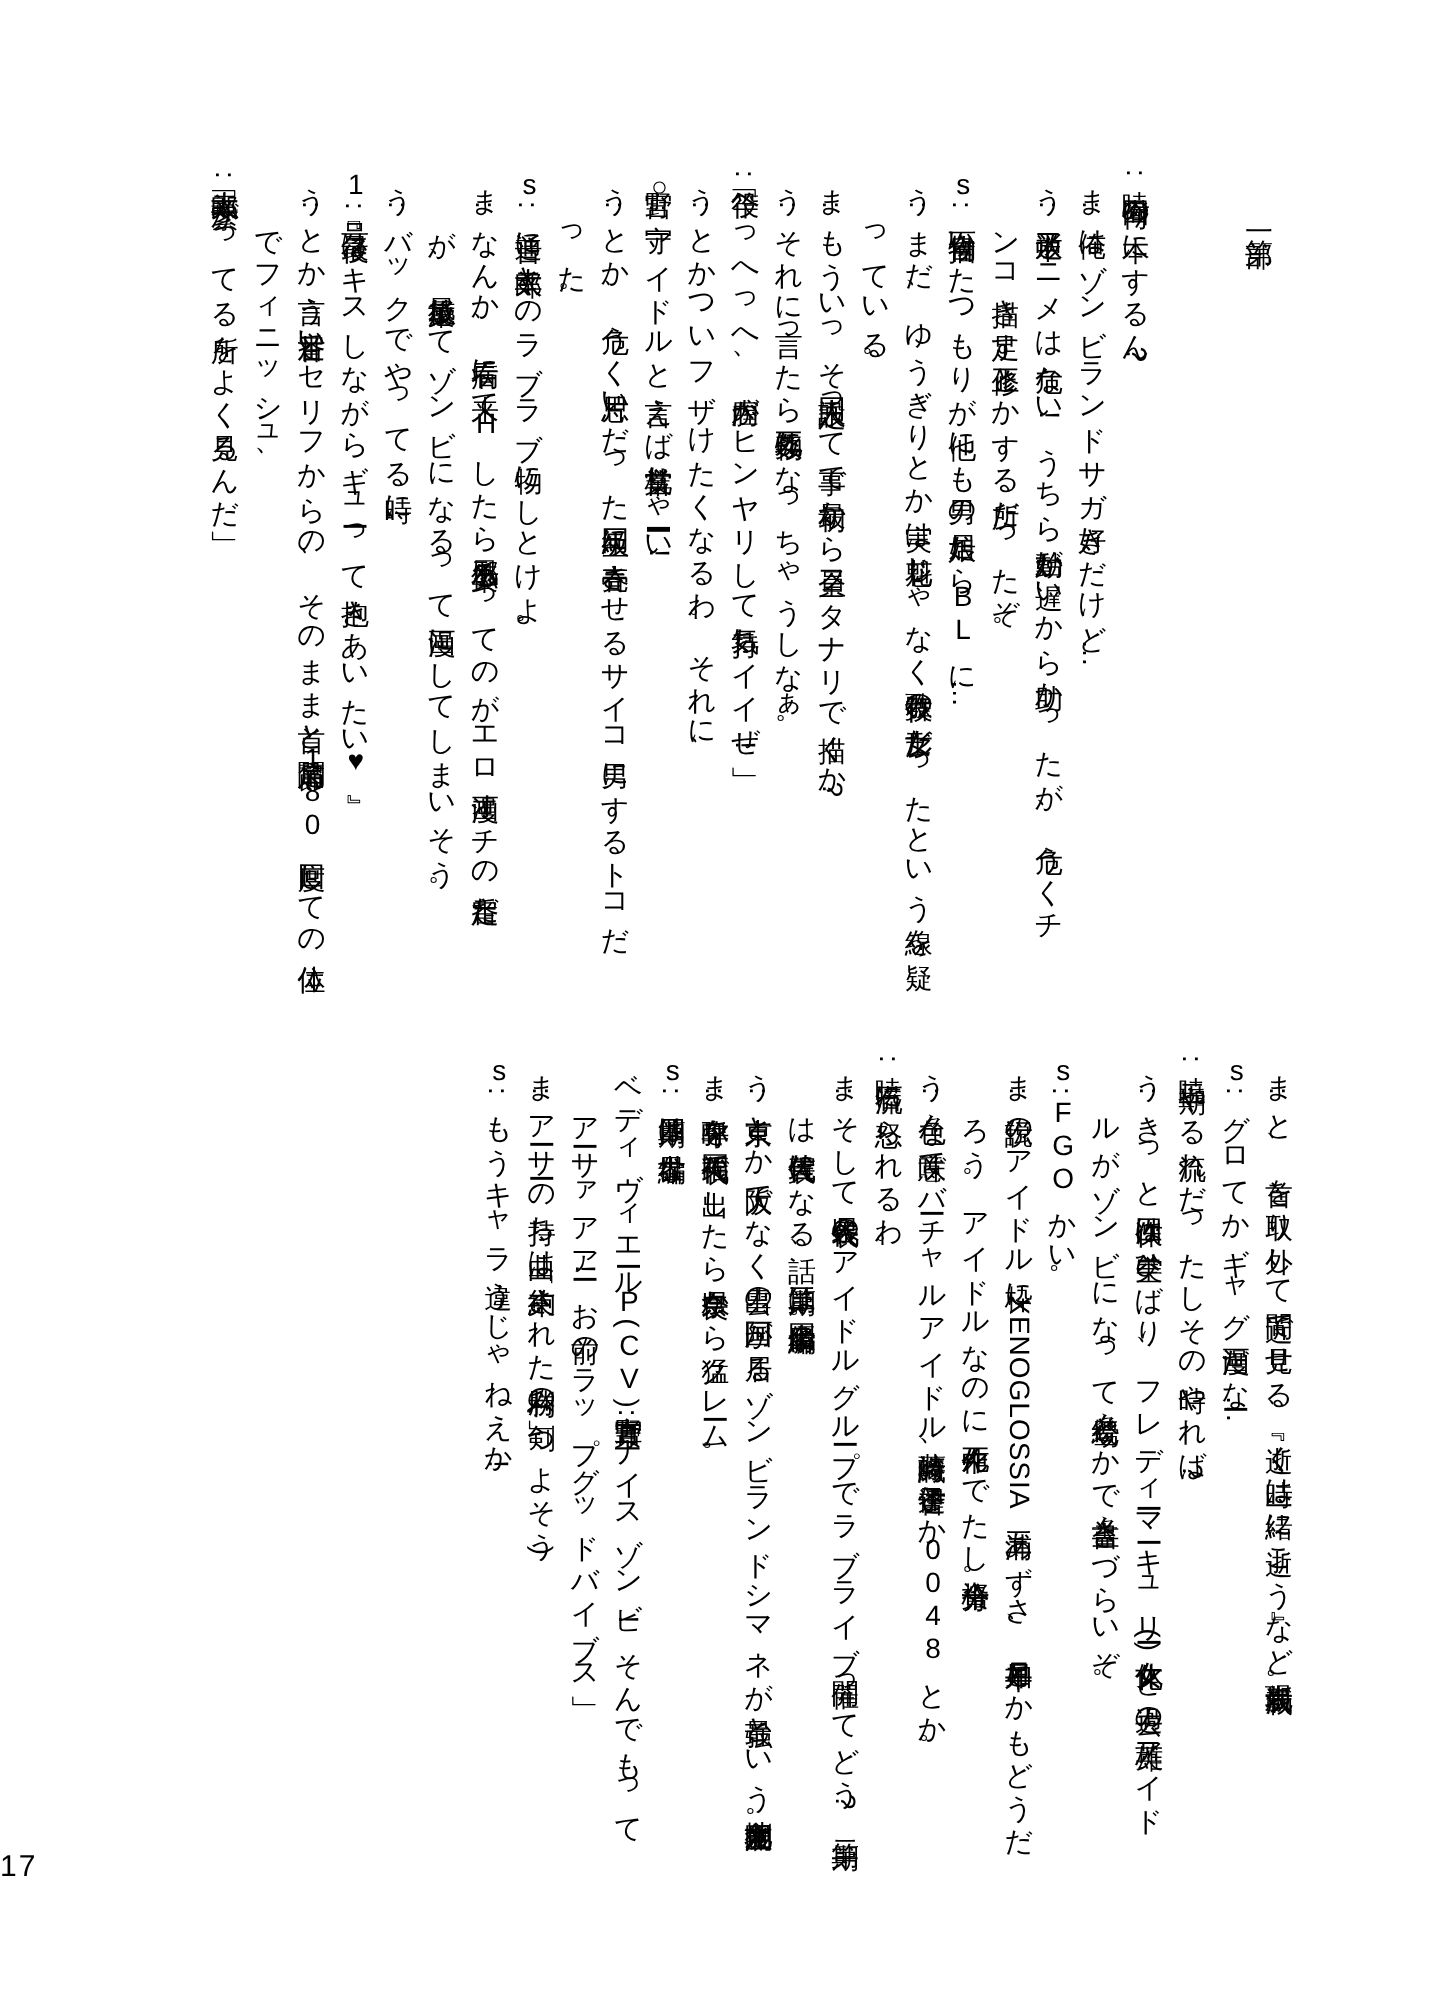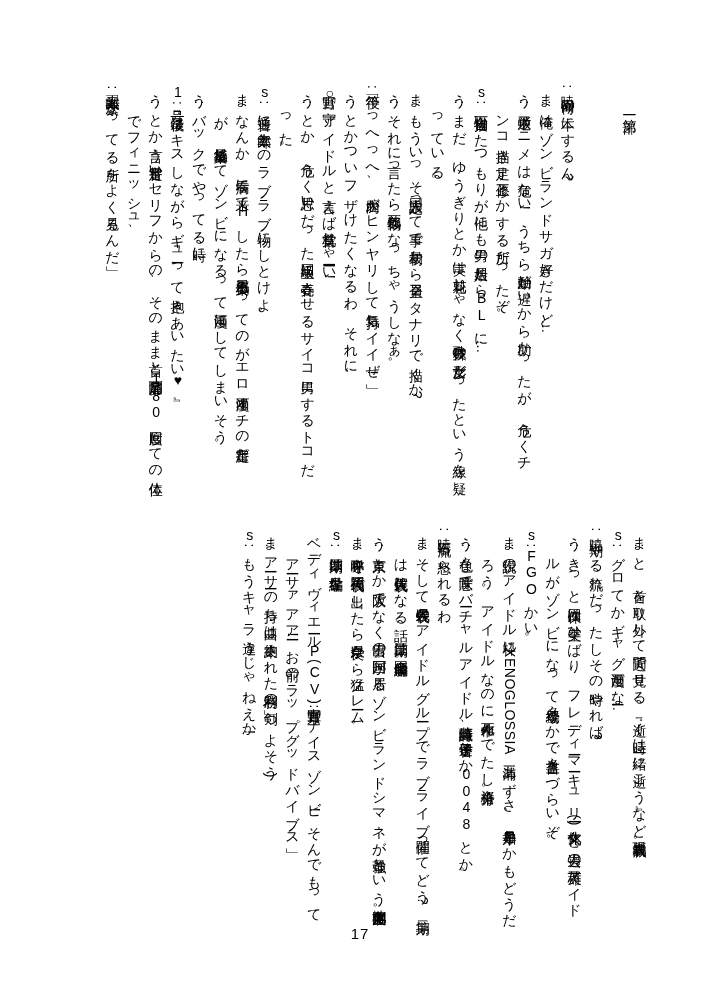--- a/index.html
+++ b/index.html
@@ -47,21 +47,20 @@
     font-weight: normal;
     padding-inline-start: 1.7em; 
     margin-block-end: 40px;      
   }
   .lat-up { text-orientation: upright; } 
   .page-number {
     position: absolute;
     top: 925px;
     left: 0;
     right: 0;
-    text-align: center;
     font-size: 15px;
     letter-spacing: 1px;
   }
 </style>
 </head>
 <body>
 
 <div>
 
   <section class="vtext top-block">

